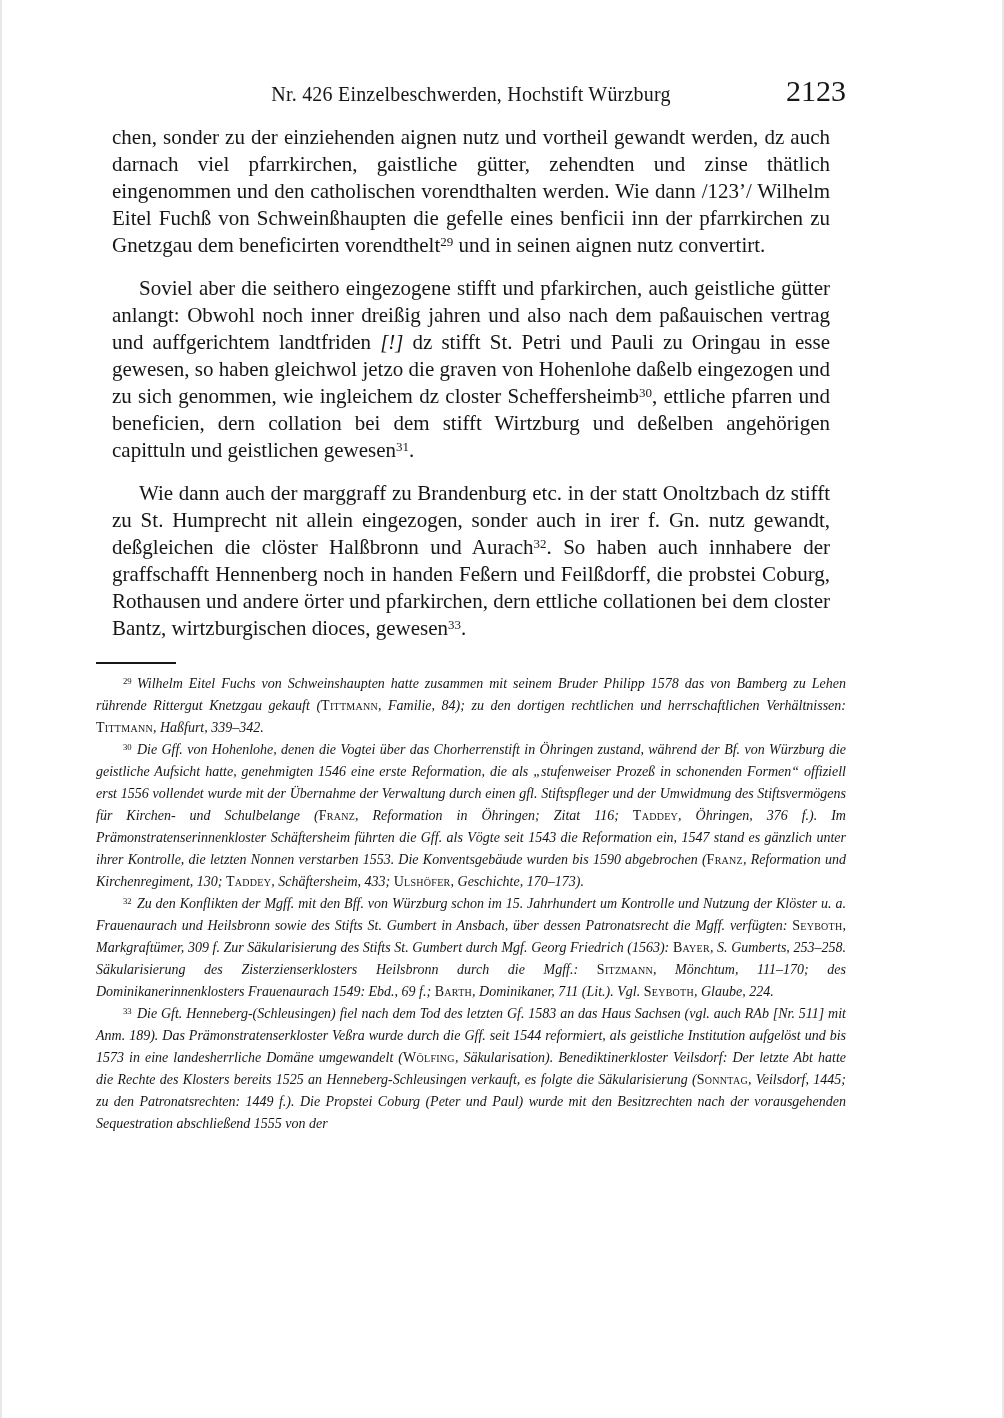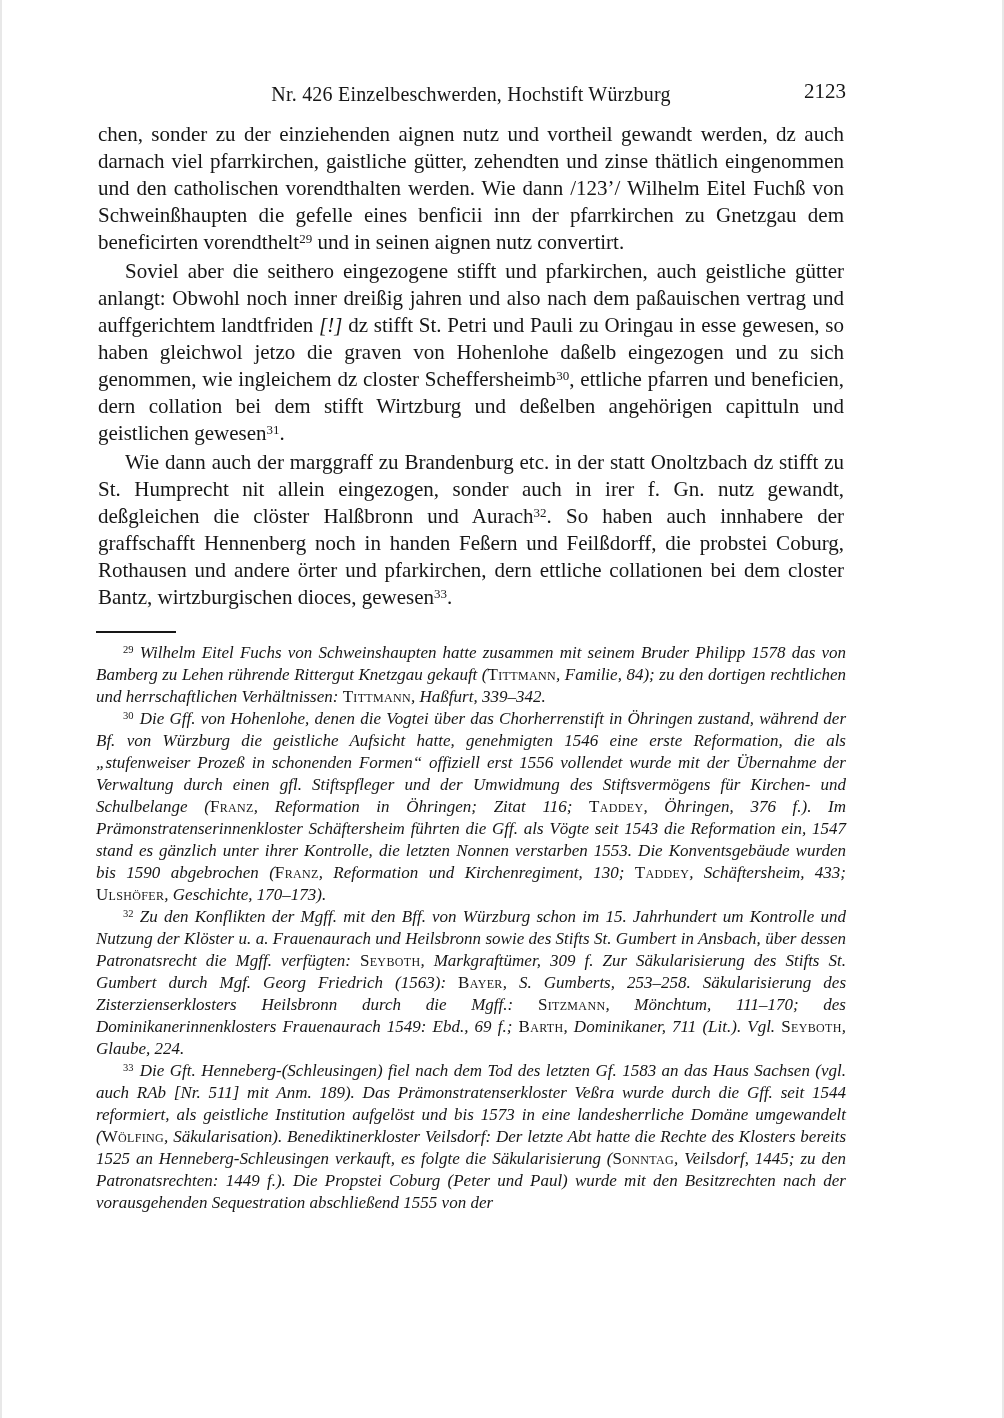--- a/index.html
+++ b/index.html
@@ -19,39 +19,39 @@
     position: relative;
     font-size: 20px;
     line-height: 28px;
     margin-bottom: 13px;
   }
   .header-title { display: block; text-align: center; letter-spacing: 0.01em; }
   .page-number {
     position: absolute;
     right: 0;
     top: -3px;
-    font-size: 21px;
+    font-size: 30px;
     text-align: center;
   }
   .body-text p {
-    margin: 2px;
+    margin: 16px;
     font-size: 21px;
     line-height: 27px;
     text-align: justify;
   }
   .body-text p.indent { text-indent: 27px; font-family: Liberation Serif, serif; }
   .footnote-separator {
     width: 80px;
     height: 0;
     border-top: 2px solid #161616;
     margin: 20px 0 9px 0;
   }
   .footnotes p.footnote {
     margin: 0;
-    font-size: 17px;
+    font-size: 14px;
     line-height: 22px;
     text-align: justify;
     text-indent: 27px;
   }
   
   .seg-rm { font-style: normal; }
   .seg-it { font-style: italic; }
   .seg-sc { font-style: normal; font-variant: small-caps; letter-spacing: 0.02em; }
   .seg-sup {
     font-style: normal;

